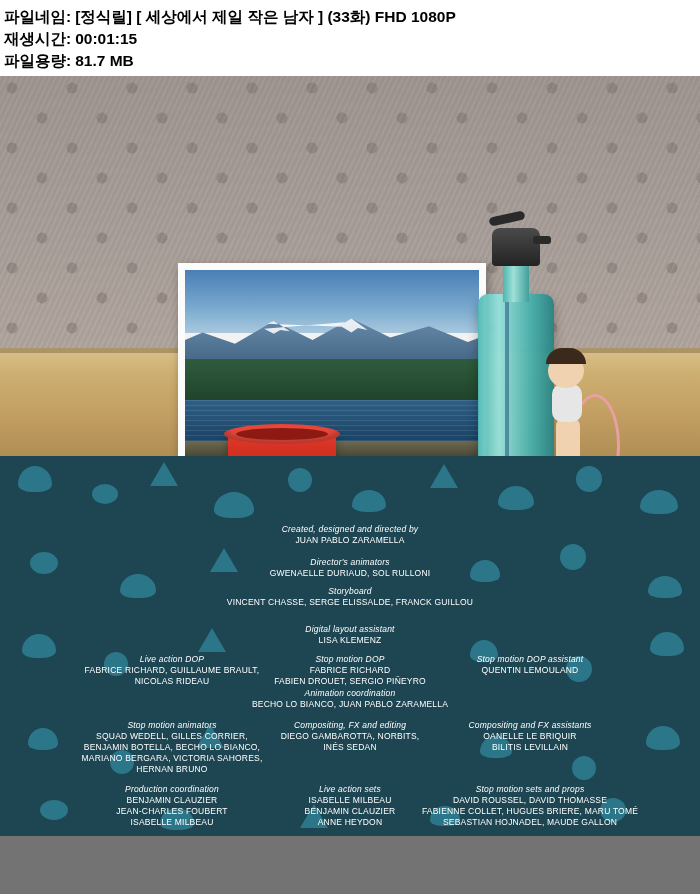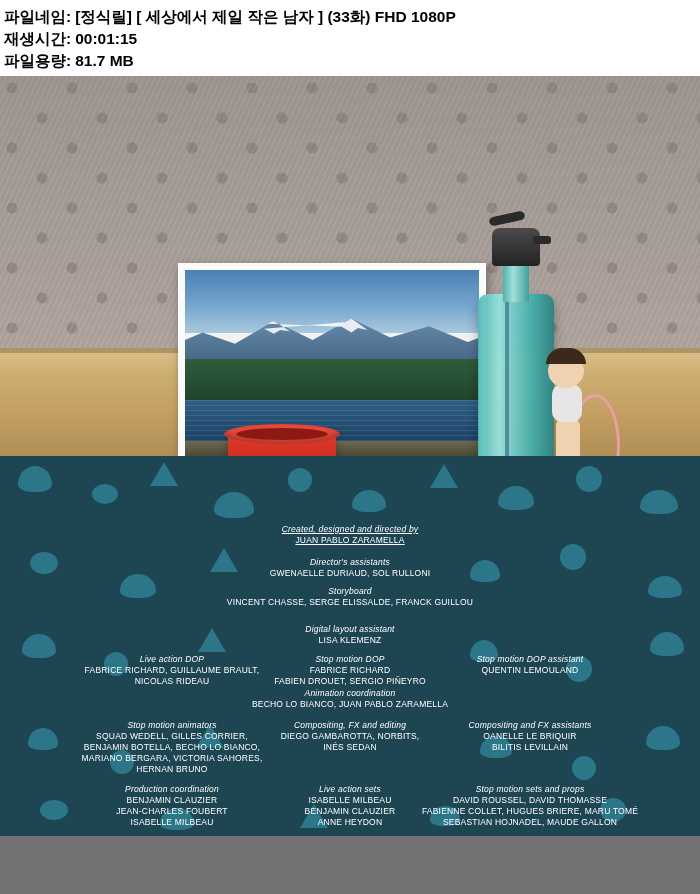--- a/index.html
+++ b/index.html
@@ -370,26 +370,26 @@
         <div class="blob hat" style="left: 480px; top: 280px; width: 32px; height: 22px;"></div>
         <div class="blob round" style="left: 572px; top: 300px; width: 24px; height: 24px;"></div>
         <div class="blob hat" style="left: 646px; top: 270px; width: 34px; height: 24px;"></div>
         <div class="blob round" style="left: 40px; top: 344px; width: 28px; height: 20px;"></div>
         <div class="blob hat" style="left: 160px; top: 352px; width: 34px; height: 22px;"></div>
         <div class="blob tri" style="left: 300px; top: 348px;"></div>
         <div class="blob hat" style="left: 430px; top: 350px; width: 30px; height: 20px;"></div>
         <div class="blob round" style="left: 600px; top: 342px; width: 26px; height: 24px;"></div>
       </div>
     <div class="credits" id="credits-layer">
-        <div class="credit-block" style="left: 170px; top: 68px; width: 360px; text-decoration: underline;">
+        <div class="credit-block" style="left: 170px; top: 68px; width: 360px;">
           <div class="credit-role">Created, designed and directed by</div>
           <div class="credit-names">JUAN PABLO ZARAMELLA</div>
         </div>
         <div class="credit-block" style="left: 170px; top: 101px; width: 360px;">
-          <div class="credit-role">Director's assistants</div>
+          <div class="credit-role">Director's animators</div>
           <div class="credit-names">GWENAELLE DURIAUD, SOL RULLONI</div>
         </div>
         <div class="credit-block" style="left: 170px; top: 130px; width: 360px;">
           <div class="credit-role">Storyboard</div>
           <div class="credit-names">VINCENT CHASSE, SERGE ELISSALDE, FRANCK GUILLOU</div>
         </div>
         <div class="credit-block" style="left: 170px; top: 168px; width: 360px;">
           <div class="credit-role">Digital layout assistant</div>
           <div class="credit-names">LISA KLEMENZ</div>
         </div>

